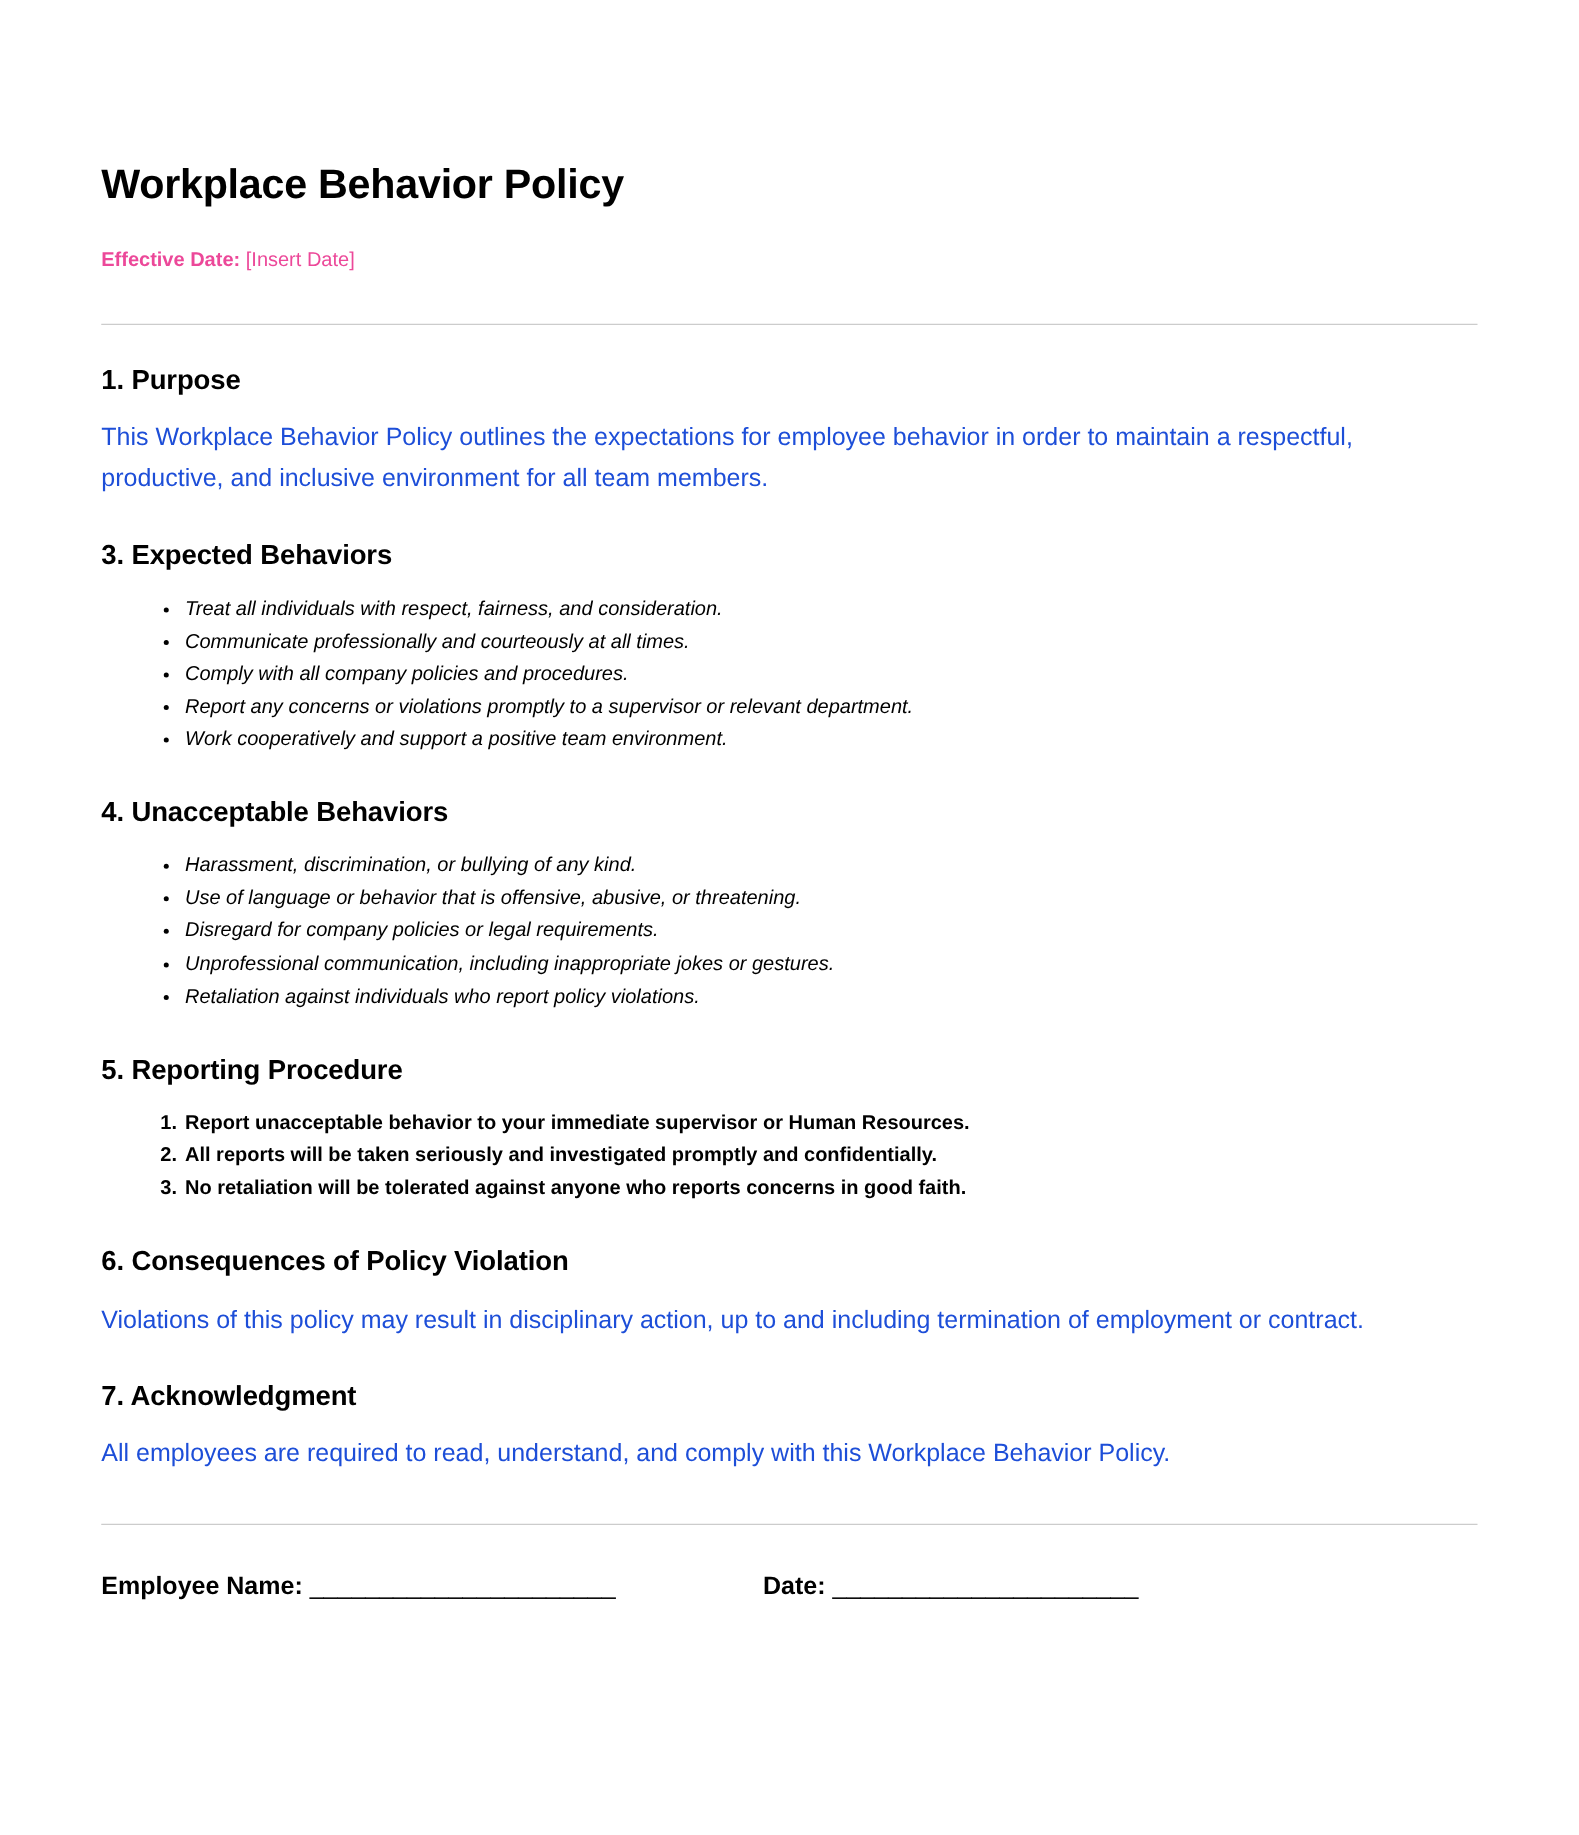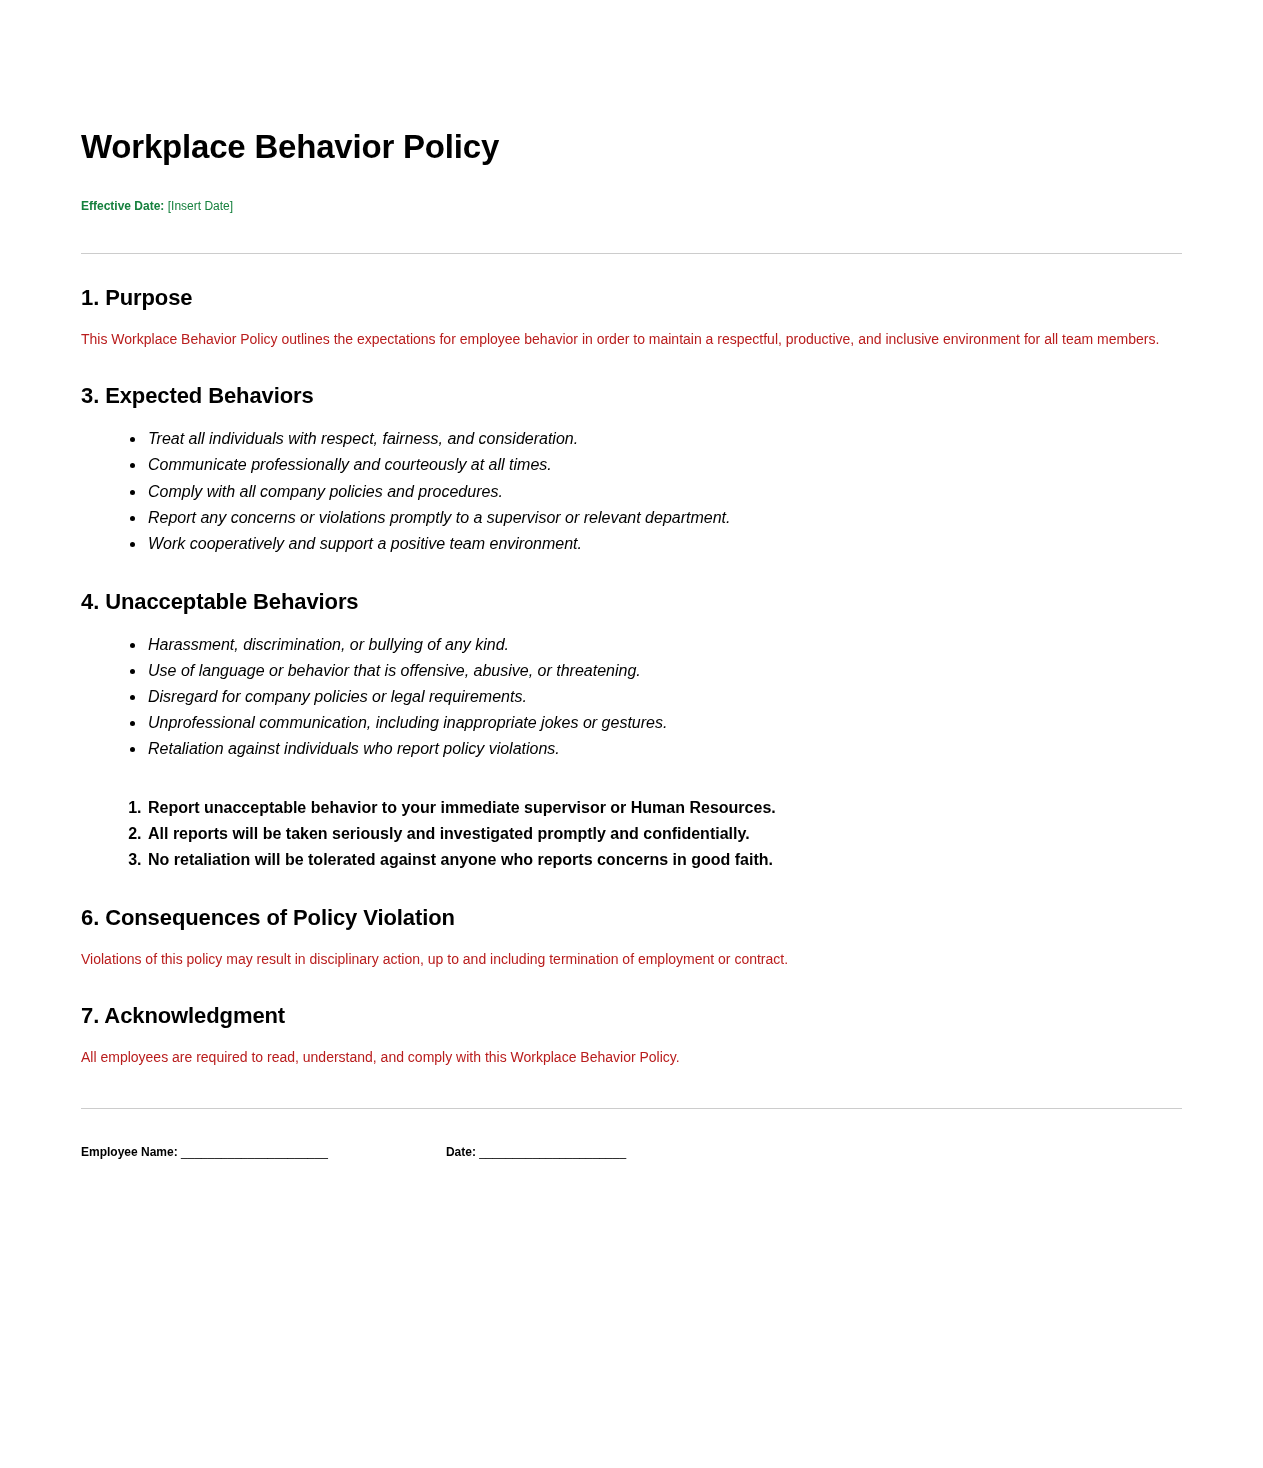--- a/index.html
+++ b/index.html
@@ -25,24 +25,24 @@
   }
   .doc-title {
     font-size: 33px;
     font-weight: bold;
     line-height: 1.15;
     letter-spacing: -0.2px;
     margin: 0 0 0 0;
     color: #000;
   }
   .meta-line {
-    font-size: 12px;
+    font-size: 16px;
     line-height: 1.5;
     margin: 31px 0 0 0;
-    color: #15803d;
+    color: #ec4899;
   }
   .meta-label {
     font-weight: bold;
   }
   .rule {
     border: 0;
     border-top: 1px solid #cccccc;
     margin: 38px 0 0 0;
     height: 0;
     width: 1101px;
@@ -58,24 +58,24 @@
     color: #000;
     letter-spacing: -0.1px;
   }
   .section {
     margin-top: 32px;
   }
   .section.first {
     margin-top: 31px;
   }
   p.body-text {
-    font-size: 14px;
+    font-size: 20px;
     line-height: 1.62;
     margin: 17px 0 0 0;
-    color: #b91c1c;
+    color: #1d4ed8;
     max-width: 1101px;
   }
   ul.bullet-list {
     margin: 17px 0 0 0;
     padding-left: 65px;
     list-style-type: disc;
     font-style: italic;
   }
   ol.numbered-list {
     margin: 17px 0 0 0;
@@ -85,21 +85,21 @@
   }
   ul.bullet-list li,
   ol.numbered-list li {
     font-size: 16px;
     line-height: 1.63;
     color: #000;
     padding-left: 2px;
   }
   .signature-row {
     margin-top: 34px;
-    font-size: 12px;
+    font-size: 20px;
     line-height: 1.5;
     color: #000;
     white-space: pre;
   }
   .signature-row .sig-label {
     font-weight: bold;
   }
   .sig-gap {
     display: inline-block;
     width: 118px;
@@ -138,20 +138,21 @@
     <ul class="bullet-list">
       <li>Harassment, discrimination, or bullying of any kind.</li>
       <li>Use of language or behavior that is offensive, abusive, or threatening.</li>
       <li>Disregard for company policies or legal requirements.</li>
       <li>Unprofessional communication, including inappropriate jokes or gestures.</li>
       <li>Retaliation against individuals who report policy violations.</li>
     </ul>
   </div>
 
   <div class="section">
+    <h2 class="section-heading">5. Reporting Procedure</h2>
     <ol class="numbered-list">
       <li>Report unacceptable behavior to your immediate supervisor or Human Resources.</li>
       <li>All reports will be taken seriously and investigated promptly and confidentially.</li>
       <li>No retaliation will be tolerated against anyone who reports concerns in good faith.</li>
     </ol>
   </div>
 
   <div class="section">
     <h2 class="section-heading">6. Consequences of Policy Violation</h2>
     <p class="body-text">Violations of this policy may result in disciplinary action, up to and including termination of employment or contract.</p>

